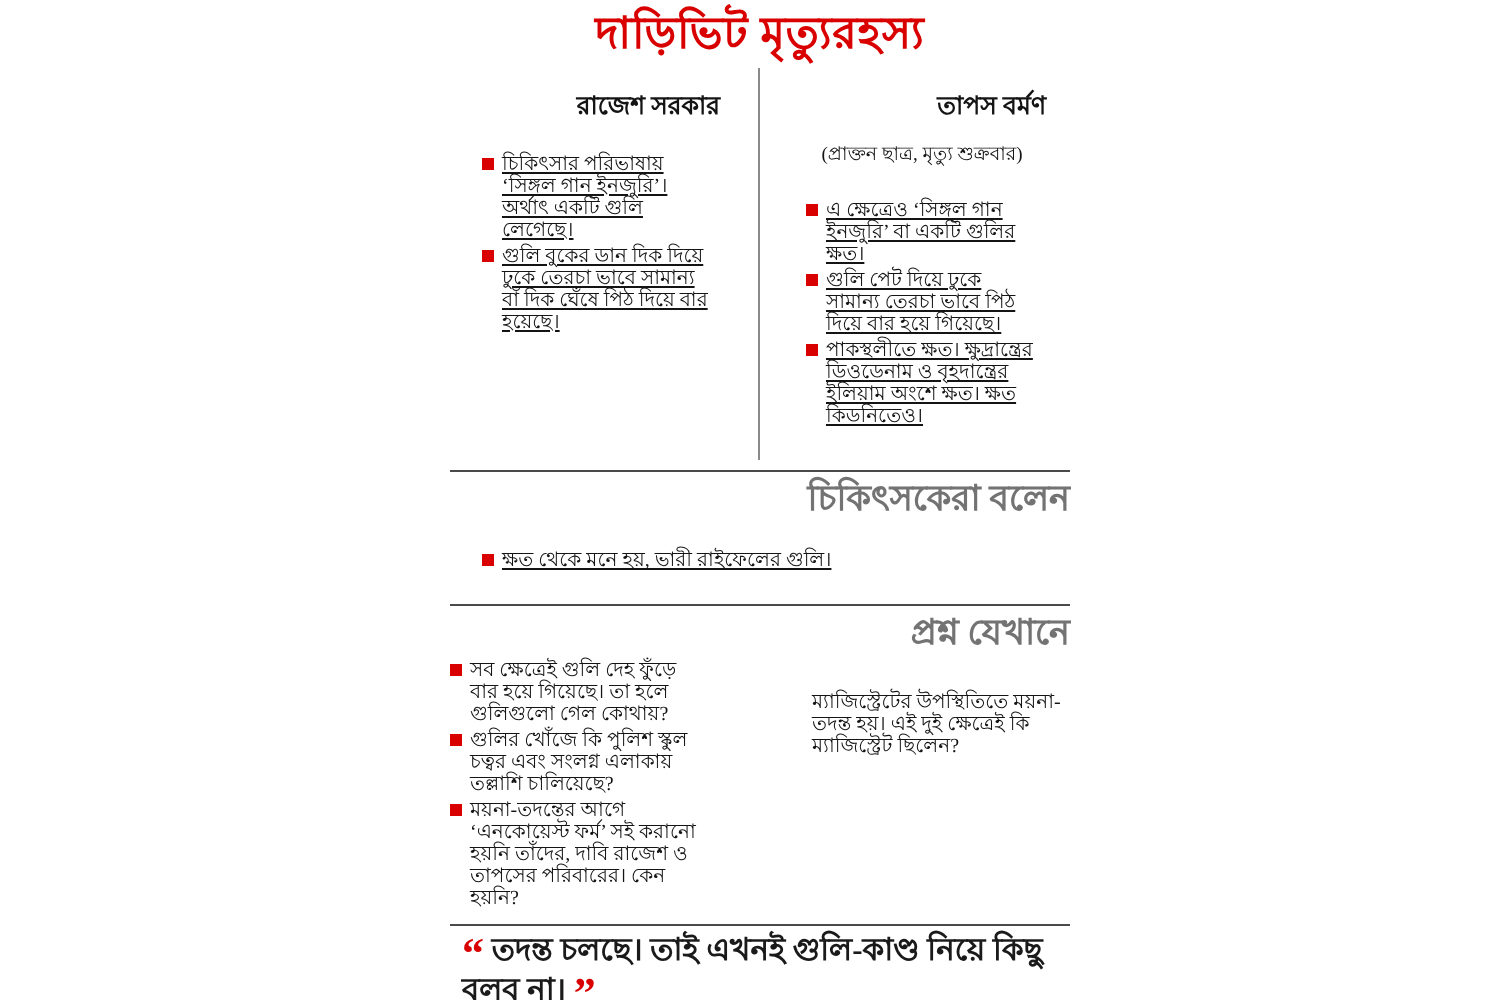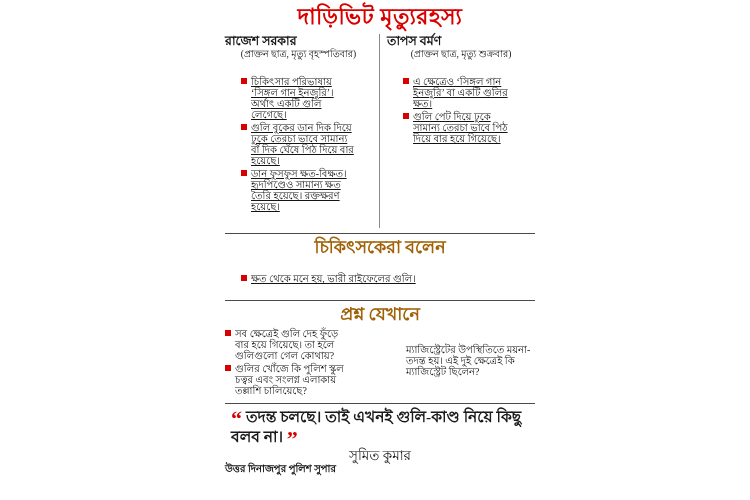--- a/index.html
+++ b/index.html
@@ -12,32 +12,32 @@
     position:absolute;left:225px;top:5px;width:310px;
   }
   .main-title{
     text-align:center;font-size:22px;font-weight:bold;color:#d90000;
     line-height:1.1;margin:0 0 5px 0;letter-spacing:0.5px;
   }
   .victims{display:flex;align-items:stretch;}
   .vcol{width:50%;box-sizing:border-box;}
   .vcol.left{padding-right:7px;border-right:1px solid #8a8a8a;}
   .vcol.right{padding-left:7px;}
-  .vname{text-align:left;font-weight:bold;font-size:12.5px;line-height:1.15;margin:0;}
+  .vname{text-align:right;font-weight:bold;font-size:12.5px;line-height:1.15;margin:12px;}
   .vmeta{text-align:center;font-size:9.5px;line-height:1.2;margin:0 0 4px 0;}
   .blist{margin:16px;padding:0;list-style:none;text-decoration:underline;}
   .bitem{display:flex;font-size:10px;line-height:11px;margin:0 0 2px 0;}
   .bitem .sq{
     flex:0 0 auto;width:6px;height:6px;background:#d90000;
     margin:2px 4px 0 0;display:inline-block;
   }
   .bitem .btxt{flex:1 1 auto;}
   .rule{border:none;border-top:1.5px solid #4a4a4a;margin:5px 0 3px 0;height:0;}
   .sec-head{
-    text-align:center;font-size:17.5px;font-weight:bold;color:#a16207;
+    text-align:right;font-size:17.5px;font-weight:bold;color:#737373;
     line-height:1.15;margin:2px 0 4px 0;
   }
   .qcols{display:flex;gap:40px;}
   .qcol{width:50%;box-sizing:border-box;}
   .qcol.left{padding-right:6px;}
   .qcol.right{padding-left:6px;}
   .cont-item{display:flex;font-size:10px;line-height:11px;margin:16px 0 2px 0;flex-direction:column;}
   .cont-item .indent{flex:0 0 auto;width:10px;}
   .quote-wrap{
     font-size:15.5px;font-weight:bold;line-height:1.25;
@@ -50,47 +50,46 @@
 </head>
 <body>
 
 <div class="content">
 
   <div class="main-title">দাড়িভিট মৃত্যুরহস্য</div>
 
   <div class="victims">
     <div class="vcol left">
       <div class="vname">রাজেশ সরকার</div>
-      <div class="vmeta">(প্রাক্তন ছাত্র, মৃত্যু বৃহস্পতিবার)</div>
       <div class="blist">
         <div class="bitem">
           <span class="sq"></span>
           <span class="btxt">চিকিৎসার পরিভাষায় ‘সিঙ্গল গান ইনজুরি’। অর্থাৎ একটি গুলি লেগেছে।</span>
         </div>
         <div class="bitem">
           <span class="sq"></span>
           <span class="btxt">গুলি বুকের ডান দিক দিয়ে ঢুকে তেরচা ভাবে সামান্য বাঁ দিক ঘেঁষে পিঠ দিয়ে বার হয়েছে।</span>
-        </div>
-        <div class="bitem">
-          <span class="sq"></span>
-          <span class="btxt">ডান ফুসফুস ক্ষত-বিক্ষত। হৃদপিণ্ডেও সামান্য ক্ষত তৈরি হয়েছে। রক্তক্ষরণ হয়েছে।</span>
         </div>
       </div>
     </div>
     <div class="vcol right">
       <div class="vname">তাপস বর্মণ</div>
       <div class="vmeta">(প্রাক্তন ছাত্র, মৃত্যু শুক্রবার)</div>
       <div class="blist">
         <div class="bitem">
           <span class="sq"></span>
           <span class="btxt">এ ক্ষেত্রেও ‘সিঙ্গল গান ইনজুরি’ বা একটি গুলির ক্ষত।</span>
         </div>
         <div class="bitem">
           <span class="sq"></span>
           <span class="btxt">গুলি পেট দিয়ে ঢুকে সামান্য তেরচা ভাবে পিঠ দিয়ে বার হয়ে গিয়েছে।</span>
+        </div>
+        <div class="bitem">
+          <span class="sq"></span>
+          <span class="btxt">পাকস্থলীতে ক্ষত। ক্ষুদ্রান্ত্রের ডিওডেনাম ও বৃহদান্ত্রের ইলিয়াম অংশে ক্ষত। ক্ষত কিডনিতেও।</span>
         </div>
       </div>
     </div>
   </div>
 
   <hr class="rule">
 
   <div>
     <div class="sec-head">চিকিৎসকেরা বলেন</div>
     <div class="blist">
@@ -108,20 +107,24 @@
     <div class="qcols">
       <div class="qcol left">
         <div class="bitem">
           <span class="sq"></span>
           <span class="btxt">সব ক্ষেত্রেই গুলি দেহ ফুঁড়ে বার হয়ে গিয়েছে। তা হলে গুলিগুলো গেল কোথায়?</span>
         </div>
         <div class="bitem">
           <span class="sq"></span>
           <span class="btxt">গুলির খোঁজে কি পুলিশ স্কুল চত্বর এবং সংলগ্ন এলাকায় তল্লাশি চালিয়েছে?</span>
         </div>
+        <div class="bitem">
+          <span class="sq"></span>
+          <span class="btxt">ময়না-তদন্তের আগে ‘এনকোয়েস্ট ফর্ম’ সই করানো হয়নি তাঁদের, দাবি রাজেশ ও তাপসের পরিবারের। কেন হয়নি?</span>
+        </div>
       </div>
       <div class="qcol right">
         <div class="cont-item">
           <span class="indent"></span>
           <span class="btxt">ম্যাজিস্ট্রেটের উপস্থিতিতে ময়না-তদন্ত হয়। এই দুই ক্ষেত্রেই কি ম্যাজিস্ট্রেট ছিলেন?</span>
         </div>
       </div>
     </div>
   </div>
 

